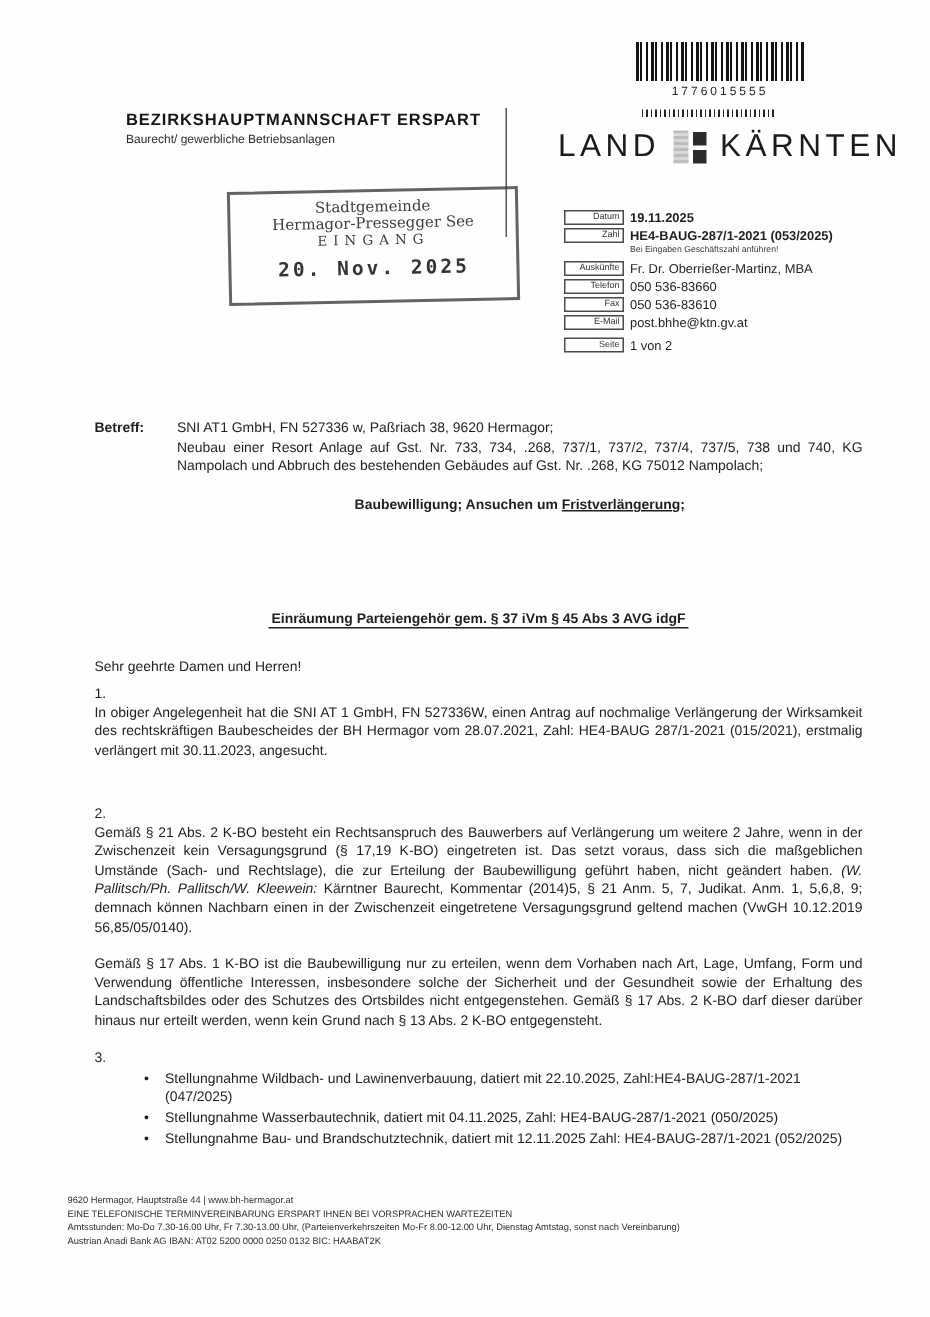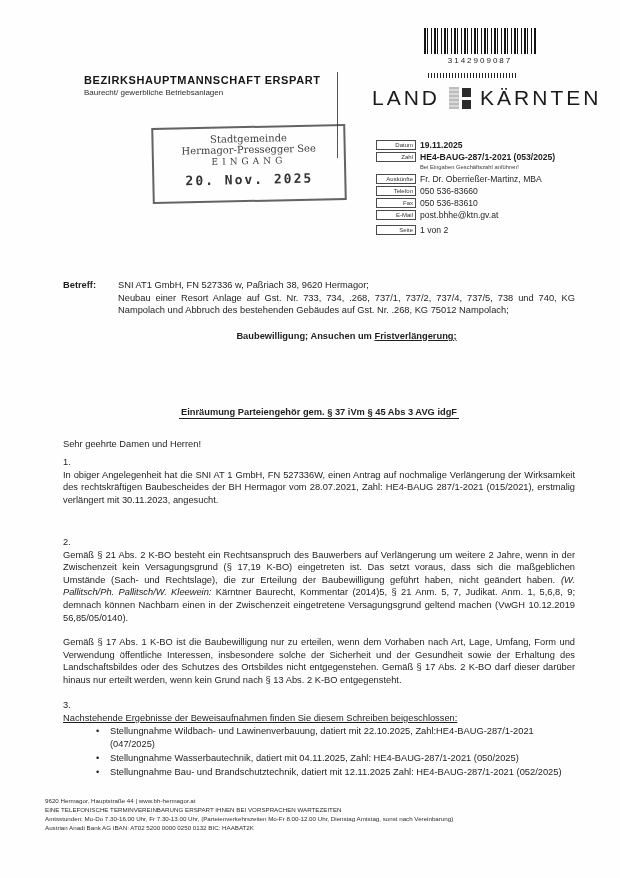--- a/index.html
+++ b/index.html
@@ -65,21 +65,21 @@
 
   .footer{font-size:6.2px;line-height:9px;color:#2e2e2e;width:540px;}
 </style>
 </head>
 <body>
 
 <div id="page">
 
   <div class="abs" style="left:424px;top:28px;">
     <div class="barcode"></div>
-    <div class="barcode-num">3142909087</div>
+    <div class="barcode-num">1776015555</div>
     <div class="microbar"></div>
   </div>
 
   <div class="abs" style="left:84px;top:74px;">
     <div class="hdr-title">BEZIRKSHAUPTMANNSCHAFT ERSPART</div>
     <div class="hdr-sub">Baurecht/ gewerbliche Betriebsanlagen</div>
   </div>
 
   <div class="abs vdiv" style="left:337px;top:72px;"></div>
 
@@ -158,21 +158,20 @@
 
   <div class="abs t" style="left:63px;top:536px;width:512px;">
     <div>2.</div>
     <div class="jf"><span>Gemäß § 21 Abs. 2 K-BO besteht ein Rechtsanspruch des Bauwerbers auf Verlängerung um weitere 2 Jahre, wenn in der Zwischenzeit kein Versagungsgrund (§ 17,19 K-BO) eingetreten ist. Das setzt voraus, dass sich die maßgeblichen Umstände (Sach- und Rechtslage), die zur Erteilung der Baubewilligung geführt haben, nicht geändert haben. </span><span class="it">(W. Pallitsch/Ph. Pallitsch/W. Kleewein:</span><span> Kärntner Baurecht, Kommentar (2014)5, § 21 Anm. 5, 7, Judikat. Anm. 1, 5,6,8, 9; demnach können Nachbarn einen in der Zwischenzeit eingetretene Versagungsgrund geltend machen (VwGH 10.12.2019 56,85/05/0140).</span></div>
     <div style="height:12px;"></div>
     <div class="jf">Gemäß § 17 Abs. 1 K-BO ist die Baubewilligung nur zu erteilen, wenn dem Vorhaben nach Art, Lage, Umfang, Form und Verwendung öffentliche Interessen, insbesondere solche der Sicherheit und der Gesundheit sowie der Erhaltung des Landschaftsbildes oder des Schutzes des Ortsbildes nicht entgegenstehen. Gemäß § 17 Abs. 2 K-BO darf dieser darüber hinaus nur erteilt werden, wenn kein Grund nach § 13 Abs. 2 K-BO entgegensteht.</div>
   </div>
 
   <div class="abs t" style="left:63px;top:699px;width:512px;">
     <div>3.</div>
-    <div class="ul">Nachstehende Ergebnisse der Beweisaufnahmen finden Sie diesem Schreiben beigeschlossen:</div>
     <ul class="blist">
       <li>Stellungnahme Wildbach- und Lawinenverbauung, datiert mit 22.10.2025, Zahl:HE4-BAUG-287/1-2021 (047/2025)</li>
       <li>Stellungnahme Wasserbautechnik, datiert mit 04.11.2025, Zahl: HE4-BAUG-287/1-2021 (050/2025)</li>
       <li>Stellungnahme Bau- und Brandschutztechnik, datiert mit 12.11.2025 Zahl: HE4-BAUG-287/1-2021 (052/2025)</li>
     </ul>
   </div>
 
   <div class="abs footer" style="left:45px;top:796px;">
     <div>9620 Hermagor, Hauptstraße 44 | www.bh-hermagor.at</div>
     <div>EINE TELEFONISCHE TERMINVEREINBARUNG ERSPART IHNEN BEI VORSPRACHEN WARTEZEITEN</div>

